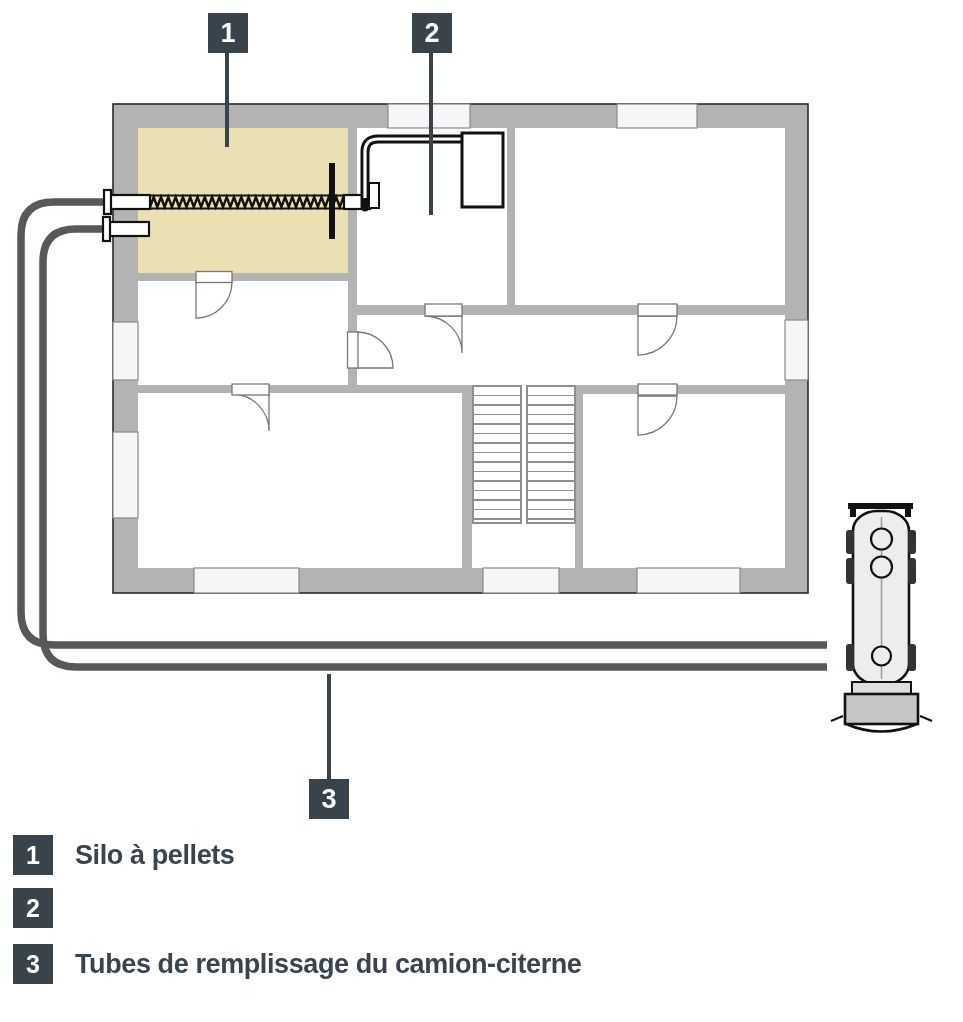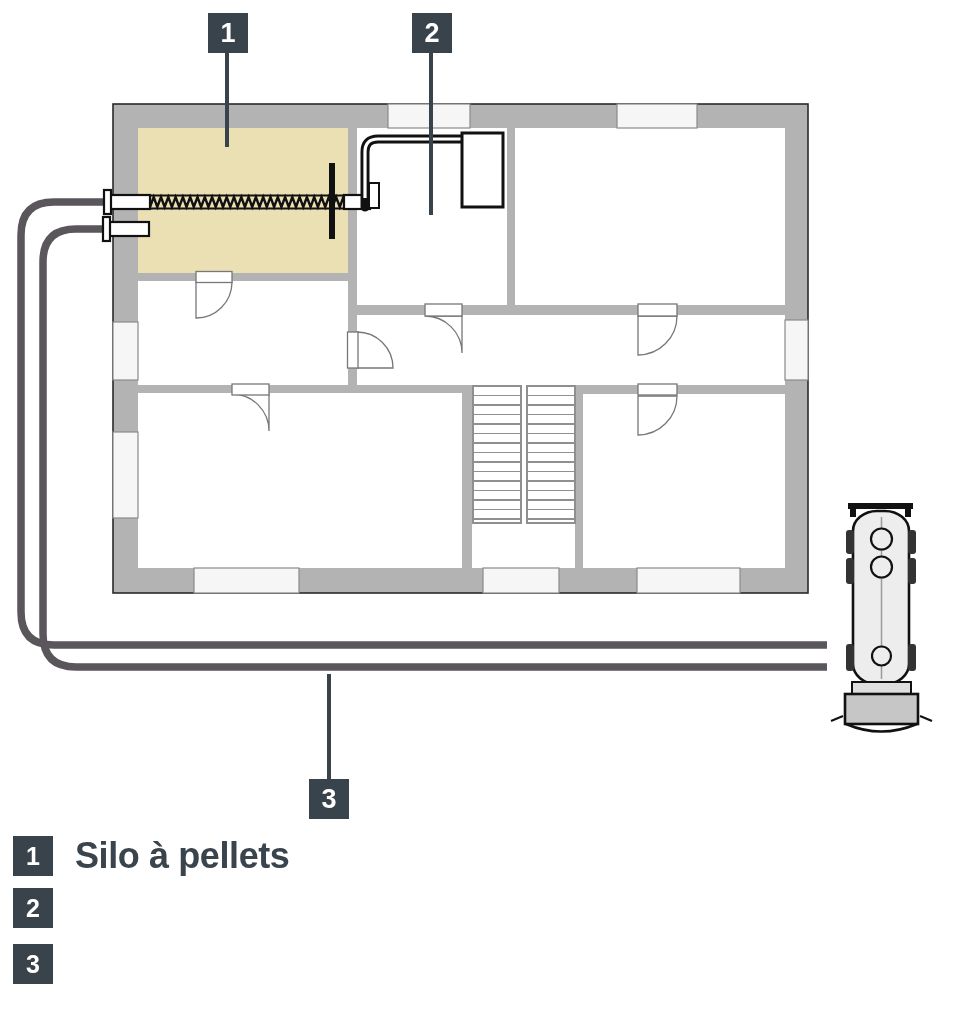--- a/index.html
+++ b/index.html
@@ -26,21 +26,21 @@
   .legend{position:absolute;left:13px;top:0;width:940px;}
   .legend-row{position:absolute;left:0;display:flex;align-items:center;}
   .legend-row.r0{top:835px;}
   .legend-row.r1{top:888px;}
   .legend-row.r2{top:944px;}
   .legend-badge{
     width:40px;height:40px;background:#39434c;color:#fff;flex:0 0 40px;
     font-weight:bold;font-size:25px;line-height:40px;text-align:center;
   }
   .legend-label{
-    margin-left:22px;color:#3a444d;font-weight:bold;font-size:36px;
+    margin-left:22px;color:#3a444d;font-weight:bold;font-size:27px;
     letter-spacing:-0.4px;white-space:nowrap;
   }
 </style>
 </head>
 <body>
 
 <div class="stage">
 
   <svg width="963" height="1022" viewBox="0 0 963 1022">
 
@@ -178,15 +178,16 @@
   <div class="legend">
     <div class="legend-row r0">
       <span class="legend-badge">1</span>
       <span class="legend-label">Silo à pellets</span>
     </div>
     <div class="legend-row r1">
       <span class="legend-badge">2</span>
     </div>
     <div class="legend-row r2">
       <span class="legend-badge">3</span>
+      <span class="legend-label">Tubes de remplissage du camion-citerne</span>
     </div>
   </div>
 </div>
 
 </body></html>

